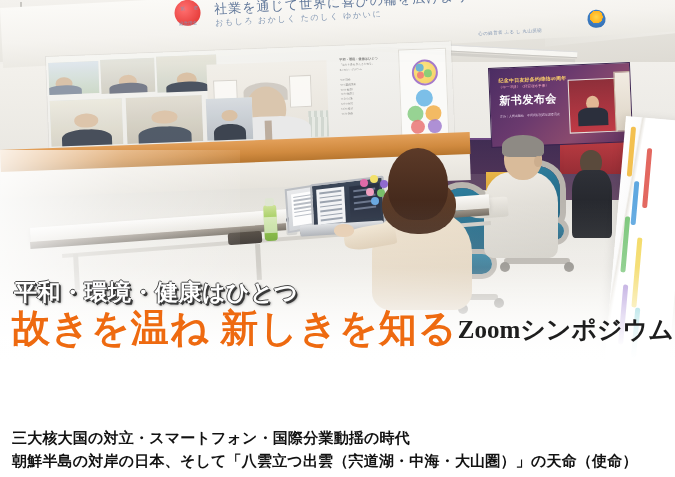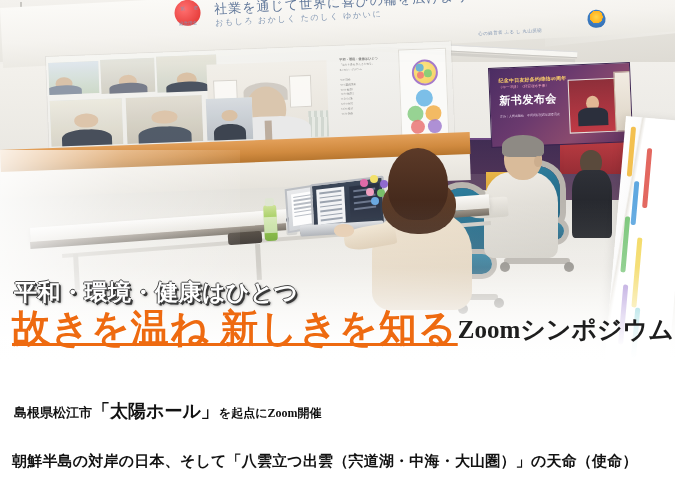--- a/index.html
+++ b/index.html
@@ -465,21 +465,20 @@
       1px 1px 0 #3a3a3a, 2px 2px 0 #3a3a3a, 2px 2px 3px rgba(0,0,0,.55),
       -1px 0 0 #4a4a4a, 0 -1px 0 #4a4a4a;
   }
   .headline{
     position:absolute;left:12px;top:303px;white-space:nowrap;
     font-family:"Liberation Serif","DejaVu Serif",serif;
   }
   .headline .ja{
     font-size:38px;font-weight:bold;color:#ee6a10;letter-spacing:1px;
     text-shadow:0 1px 2px rgba(255,255,255,.9), 1px 1px 0 rgba(255,255,255,.6);
-    text-decoration:underline;
   }
   .headline .zoom{
     font-size:25px;font-weight:bold;color:#1d1d1d;letter-spacing:0px;
     position:relative;top:-3px;
   }
   .dateline{
     position:absolute;left:14px;top:358px;white-space:nowrap;
     font-family:"Liberation Serif","DejaVu Serif",serif;color:#0d0d0d;
   }
   .dateline .yr{font-size:19px;font-weight:bold;letter-spacing:0px;}
@@ -746,19 +745,17 @@
     <div class="fade-left"></div>
   </div>
 
   <div class="tagline">平和・環境・健康はひとつ</div>
 
   <div class="headline">
     <span class="ja">故きを温ね 新しきを知る</span><span class="zoom">Zoomシンポジウム</span>
   </div>
 
 
-  <div class="venue">
-    <span class="s1">島根県松江市</span><span class="s2">「太陽ホール」</span><span class="s3">を起点にZoom開催</span>
-  </div>
-
+
+  <div class="subline l1">三大核大国の対立・スマートフォン・国際分業動揺の時代</div>
   <div class="subline l2">朝鮮半島の対岸の日本、そして「八雲立つ出雲（宍道湖・中海・大山圏）」の天命（使命）</div>
 
 </div>
 
 </body></html>

